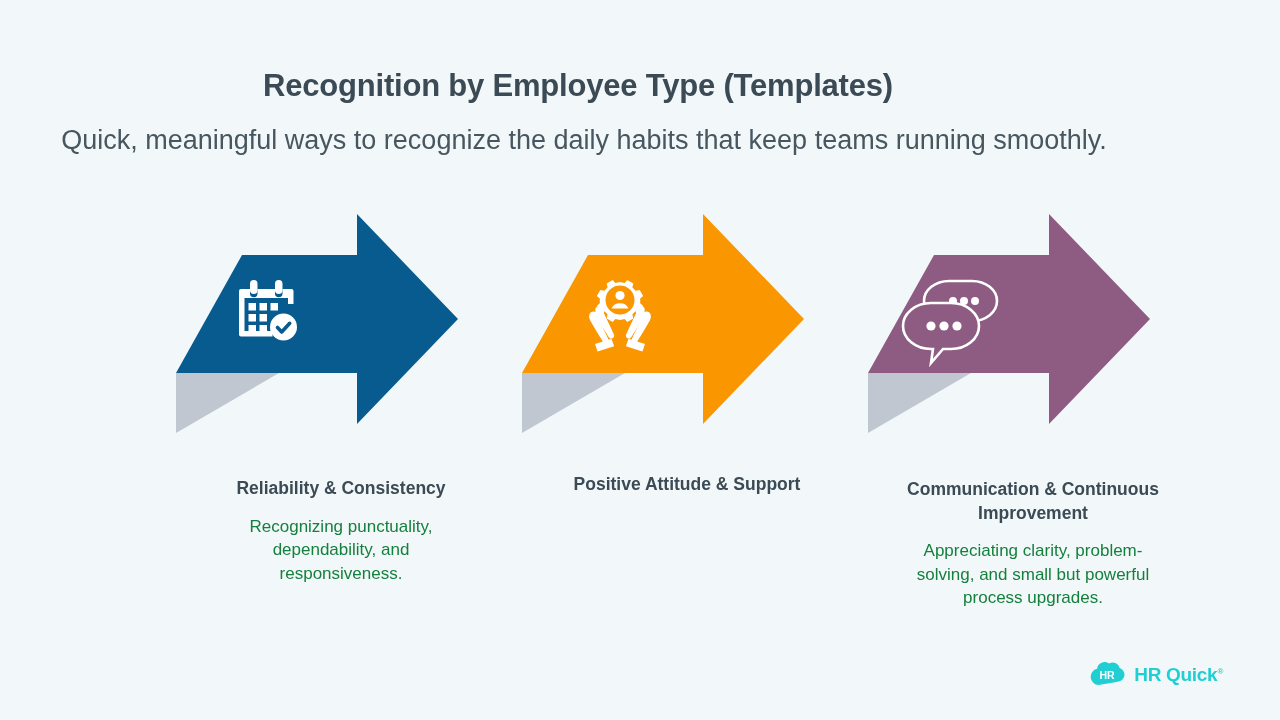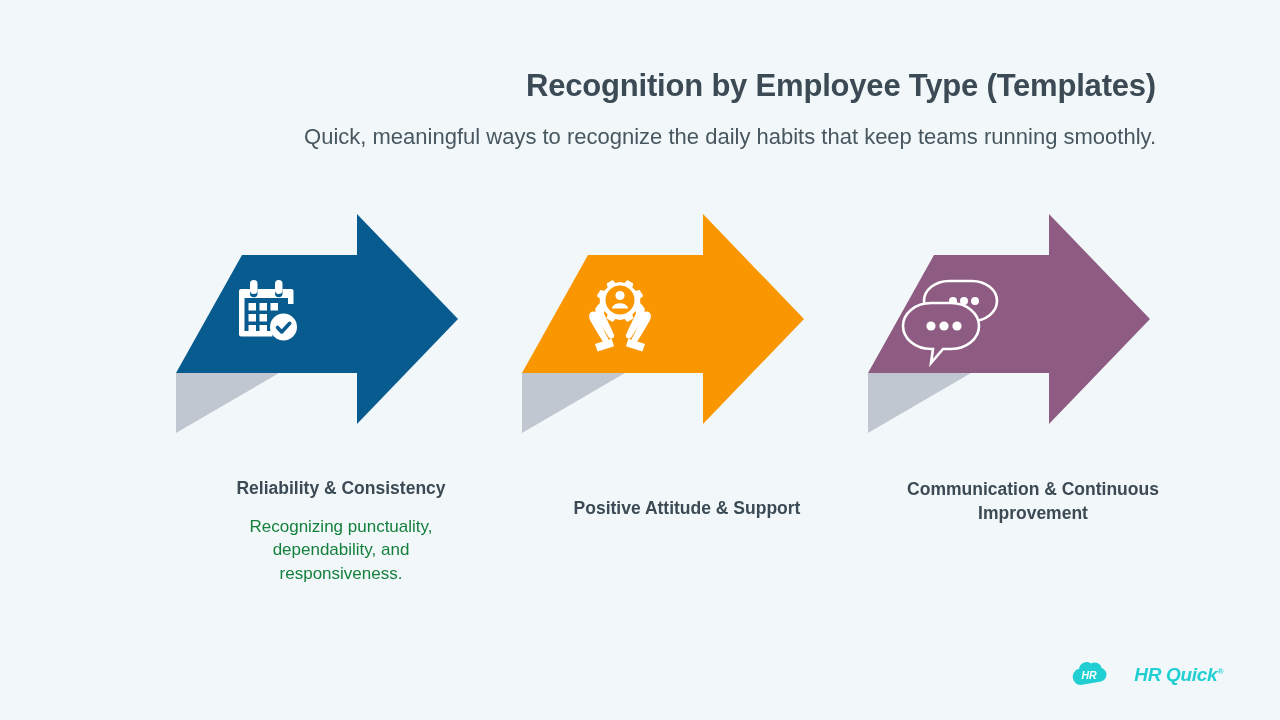--- a/index.html
+++ b/index.html
@@ -18,32 +18,32 @@
     position: absolute;
     inset: 0;
     width: 1280px;
     height: 720px;
   }
   .header {
     position: absolute;
     top: 68px;
     left: 0;
     width: 1156px;
-    text-align: right;
+    text-align: center;
   }
   .title {
     font-size: 31px;
     font-weight: bold;
     color: #3b4a54;
     letter-spacing: -0.2px;
     line-height: 1.15;
     margin: 0;
   }
   .subtitle {
-    font-size: 22px;
+    font-size: 27px;
     color: #47565f;
     line-height: 1.3;
     margin: 19px 0 0 12px;
     font-weight: normal;
   }
   .columns {
     position: absolute;
     top: 205px;
     left: 0;
     width: 1280px;
@@ -81,31 +81,30 @@
     line-height: 1.35;
     margin: 0;
   }
   .col-body {
     font-size: 17px;
     color: #15803d;
     line-height: 1.38;
     margin: 14px 0 0 0;
     font-weight: normal;
   }
-  .col-2 .caption { margin-top: 44px; }
+  .col-2 .caption { margin-top: 20px; }
   .col-3 .caption { margin-top: 25px; }
 
   .logo {
     position: absolute;
     right: 57px;
     bottom: 33px;
     display: flex;
     align-items: center;
-    gap: 27px;
-    font-style: italic;
+    gap: 9px;
   }
   .logo-mark {
     display: block;
   }
   .logo-text {
     font-size: 19px;
     font-weight: bold;
     color: #21cfd3;
     letter-spacing: -0.3px;
     line-height: 1;
@@ -208,20 +207,21 @@
 
             <path d="M26,24 a28,23 0 0 1 0,46 l-8,0 l-12,14 l2,-14 l-2,0 a28,23 0 0 1 0,-46 Z" fill="#8e5c82" stroke="#ffffff" stroke-width="2.6"></path>
             <circle cx="6" cy="47" r="4.6" fill="#ffffff"></circle>
             <circle cx="19" cy="47" r="4.6" fill="#ffffff"></circle>
             <circle cx="32" cy="47" r="4.6" fill="#ffffff"></circle>
           </g>
         </svg>
       </div>
       <div class="caption">
         <h2 class="col-heading">Communication &amp; Continuous Improvement</h2>
+        <p class="col-body">Appreciating clarity, problem-solving, and small but powerful process upgrades.</p>
       </div>
     </div>
 
   </div>
 
   <div class="logo">
     <svg class="logo-mark" width="36" height="26" viewBox="0 0 36 26" xmlns="http://www.w3.org/2000/svg">
       <path d="M9.5,24 a8.2,8.2 0 0 1 -1.4,-16.2 a7.6,7.6 0 0 1 12.0,-5.4 a7.2,7.2 0 0 1 10.6,4.6
                a7.1,7.1 0 0 1 -2.2,13.8 q-0.5,0.1 -1.0,0.1 Z" fill="#21cfd3"></path>
       <text x="18" y="17.6" text-anchor="middle" fill="#ffffff" font-family="'Liberation Sans', sans-serif" font-size="10.5" font-weight="bold">HR</text>

